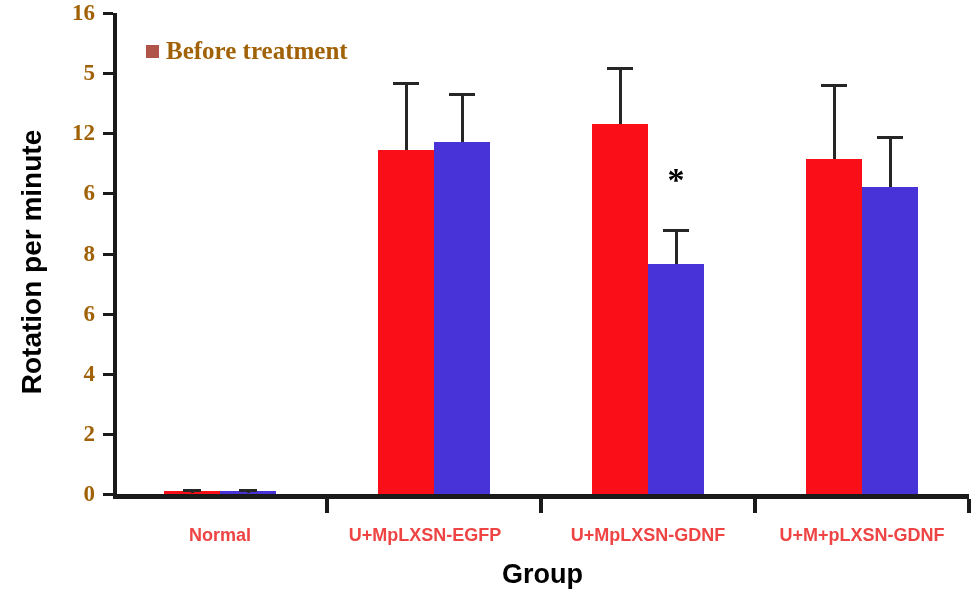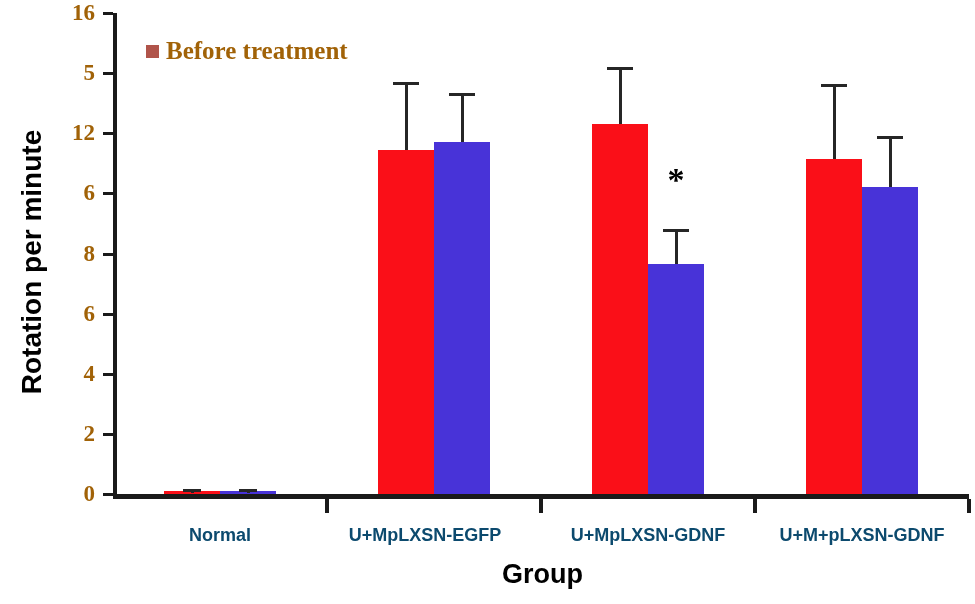--- a/index.html
+++ b/index.html
@@ -95,21 +95,21 @@
     height: 14px;
     background: #1a1a1a;
   }
   .xticklabel {
     position: absolute;
     top: 512px;
     text-align: center;
     font-family: "Liberation Sans", sans-serif;
     font-weight: bold;
     font-size: 18px;
-    color: #0c4a6e;
+    color: #ef4444;
     white-space: nowrap;
   }
   
   .bar {
     position: absolute;
     box-sizing: border-box;
   }
   .errorbar-stem {
     position: absolute;
     width: 3px;

